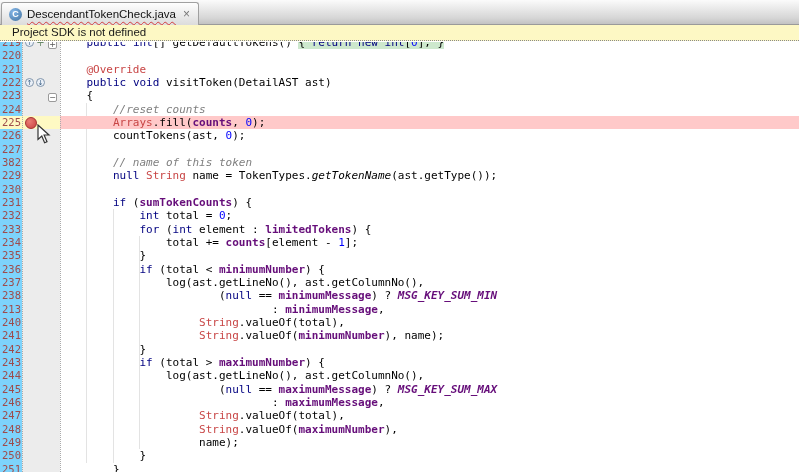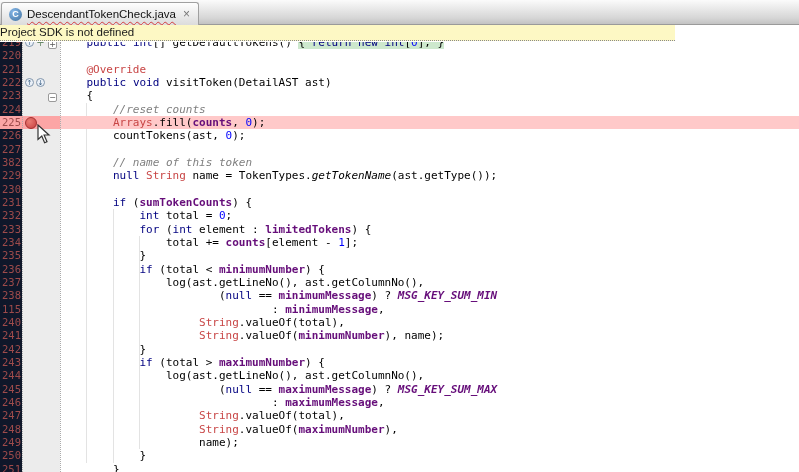--- a/index.html
+++ b/index.html
@@ -17,37 +17,37 @@
   .class-icon { width:13px; height:13px; border-radius:50%;
                 background:radial-gradient(circle at 35% 30%, #84b6e8, #41729f);
                 color:#fff; font-size:9px; font-weight:bold; line-height:13px;
                 text-align:center; }
   .tab-label { font-size:11.5px; color:#111;
                text-decoration:underline wavy #d43c3c;
                text-decoration-thickness:1px; text-underline-offset:3px; }
   .tab-close { font-size:12px; color:#777; line-height:12px; margin-left:2px; }
 
   
-  .banner { position:absolute; left:0; top:25px; width:675px; height:16px;
+  .banner { position:absolute; left:0; top:25px; width:799px; height:16px;
             background:#fdf8c4; border-bottom:1px dotted #8a8a8a;
-            font-size:11.5px; color:#1a1a1a; line-height:15px; padding-left:0; }
+            font-size:11.5px; color:#1a1a1a; line-height:15px; padding-left:12px; }
 
   
   .editor { position:absolute; left:0; top:42px; width:799px; height:430px;
             background:#fff; overflow:hidden; }
   .lines-inner { position:relative; z-index:0; margin-top:-6px; background:#fff; }
 
   .row { display:flex; height:13.33px; line-height:13.33px;
          font-family:"DejaVu Sans Mono", monospace; font-size:11px; }
-  .ln  { width:22px; flex:none; background:#0f172a; color:#9e4b4b;
+  .ln  { width:22px; flex:none; background:#7dd3fc; color:#9e4b4b;
          padding-left:2px; font-size:10.5px; }
   .gut { width:38px; flex:none; background:#ececec; position:relative;
          display:flex; gap:2px; padding-left:3px; }
   .code{ flex:1; white-space:pre; color:#000; }
-  .row.bp .ln, .row.bp .gut { background:#fca5a5; }
+  .row.bp .ln, .row.bp .gut { background:#fef9c3; }
   .row.bp .code { background:#ffc9c9; }
 
   
   .t-kw  { color:#000080; font-weight:normal; }
   .t-num { color:#0000ff; }
   .t-fld { color:#660e7a; font-weight:bold;text-align:right; }
   .t-cst { color:#660e7a; font-weight:bold; font-style:italic; }
   .t-smi { font-style:italic; }
   .t-err { color:#c84545; }
   .t-cmt { color:#808080; font-style:italic; }
@@ -198,21 +198,21 @@
         <div class="ln">237</div>
         <div class="gut"></div>
         <div class="code"><span class="t-pln">                log(ast.getLineNo(), ast.getColumnNo(),</span></div>
       </div>
       <div class="row">
         <div class="ln">238</div>
         <div class="gut"></div>
         <div class="code"><span class="t-pln">                        (</span><span class="t-kw">null</span><span class="t-pln"> == </span><span class="t-fld">minimumMessage</span><span class="t-pln">) ? </span><span class="t-cst">MSG_KEY_SUM_MIN</span></div>
       </div>
       <div class="row">
-        <div class="ln">115</div>
+        <div class="ln">213</div>
         <div class="gut"></div>
         <div class="code"><span class="t-pln">                                : </span><span class="t-fld">minimumMessage</span><span class="t-pln">,</span></div>
       </div>
       <div class="row">
         <div class="ln">240</div>
         <div class="gut"></div>
         <div class="code"><span class="t-pln">                     </span><span class="t-err">String</span><span class="t-pln">.valueOf(total),</span></div>
       </div>
       <div class="row">
         <div class="ln">241</div>

